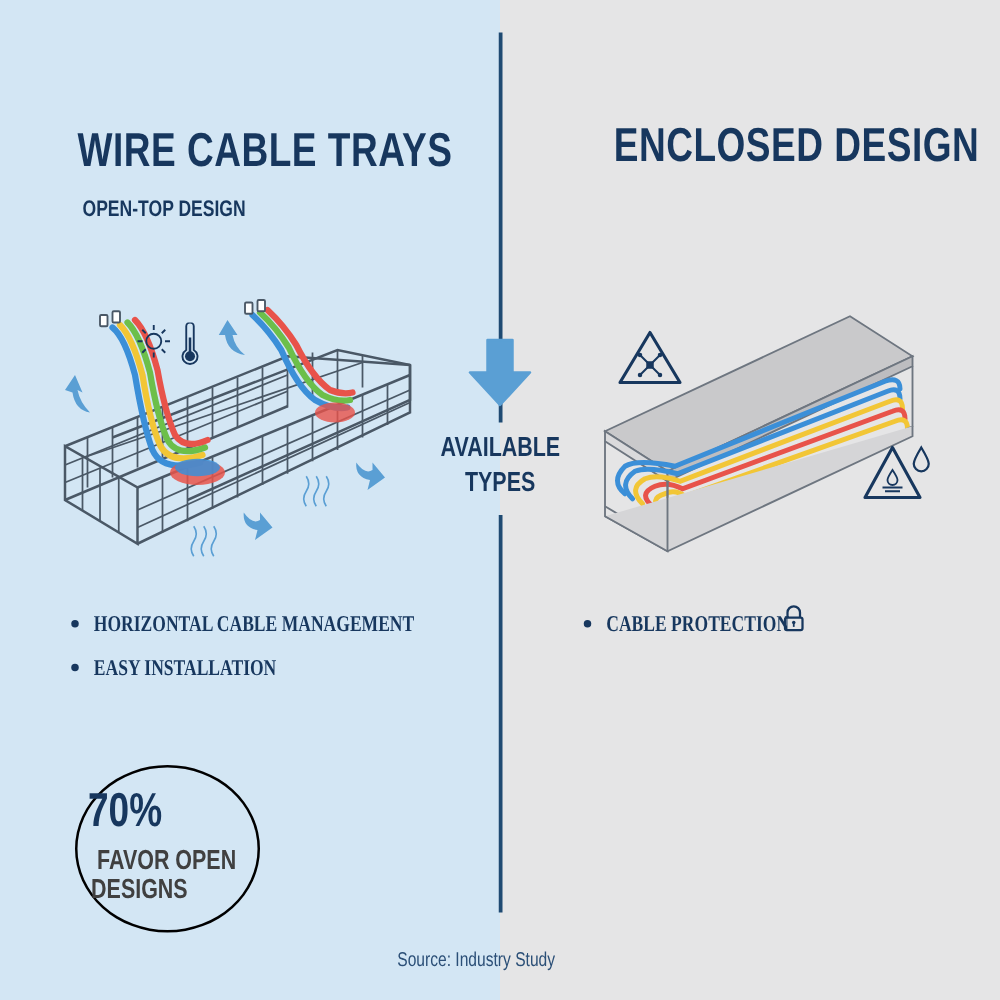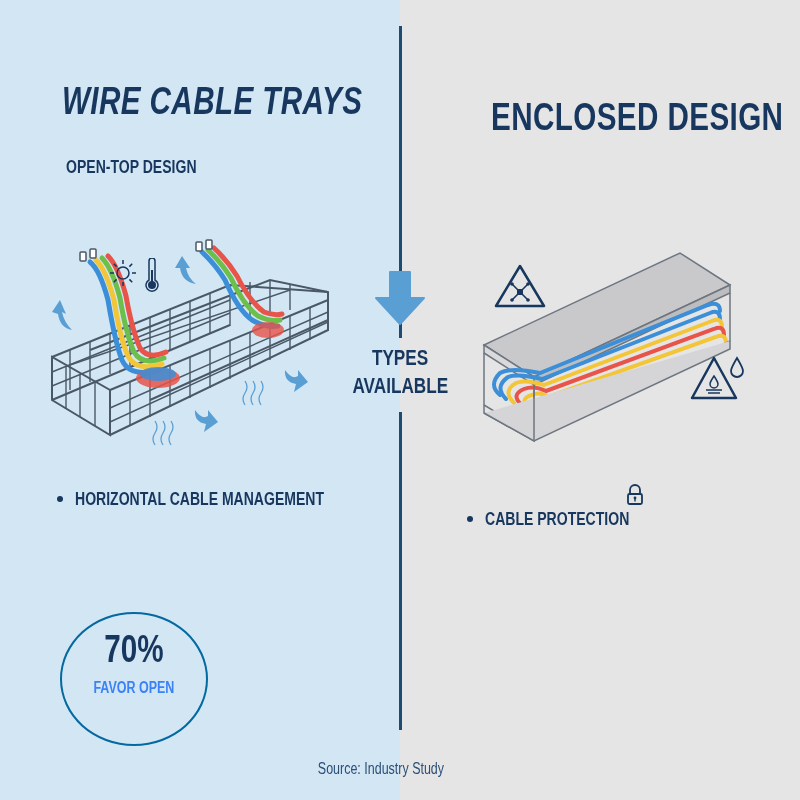--- a/index.html
+++ b/index.html
@@ -6,54 +6,54 @@
   body { width: 800px; height: 800px; position: relative; overflow: hidden;
          font-family: "Liberation Sans", sans-serif; color: #17375e; }
   .panel-left { position: absolute; left: 0; top: 0; width: 400px; height: 800px; background: #d3e6f4; }
   .panel-right { position: absolute; left: 400px; top: 0; width: 400px; height: 800px; background: #e5e5e6; }
   .divider { position: absolute; left: 399px; width: 3px; background: #1f4a72; }
   .cond { display: inline-block; transform: scaleX(0.78); transform-origin: left center; white-space: nowrap; }
   .condc { display: inline-block; transform: scaleX(0.78); transform-origin: center center; white-space: nowrap; }
   .title { position: absolute; font-weight: bold; font-size: 38px; letter-spacing: 0.5px; color: #17375e; }
   .subtitle { position: absolute; font-weight: bold; font-size: 18px; color: #17375e; }
   .center-label { position: absolute; left: 330px; width: 140px; text-align: center; font-weight: bold; font-size: 22px; line-height: 28px; color: #17375e; }
-  .bullets { position: absolute; list-style: none; margin: 0; padding: 0; }
+  .bullets { position: absolute; list-style: none; margin: 0; padding: 0; font-family: Liberation Serif, serif; }
   .bullets li { position: relative; font-weight: bold; font-size: 18px; height: 35px; line-height: 22px; padding-left: 18px; color: #17375e; }
   .bullets li::before { content: ""; position: absolute; left: 0; top: 8px; width: 6px; height: 6px; border-radius: 50%; background: #17375e; }
-  .stat-circle { position: absolute; left: 60px; top: 612px; width: 144px; height: 130px; border: 2px solid #0369a1; border-radius: 50%; text-align: center; }
+  .stat-circle { position: absolute; left: 60px; top: 612px; width: 144px; height: 130px; border: 2px solid #000000; border-radius: 50%; text-align: left; }
   .stat-value { position: absolute; left: 0; right: 0; top: 14px; font-weight: bold; font-size: 38px; color: #17375e; }
-  .stat-label { position: absolute; left: 0; right: 0; top: 62px; font-weight: bold; font-size: 16px; line-height: 23px; color: #3b82f6; }
+  .stat-label { position: absolute; left: 0; right: 0; top: 62px; font-weight: bold; font-size: 22px; line-height: 23px; color: #404040; }
   .source { position: absolute; left: 300px; width: 200px; top: 760px; font-size: 16px; color: #2b4f77; }
   svg { position: absolute; }
 </style>
 </head>
 <body>
 
 <div class="panel-left"></div>
 <div class="panel-right"></div>
 <div class="divider" style="top:26px;height:312px;"></div>
 <div class="divider" style="top:412px;height:318px;"></div>
 
-<div class="title" style="left:62px;top:80px;font-style:italic;">
+<div class="title" style="left:62px;top:100px;">
   <span class="cond">WIRE CABLE TRAYS</span>
 </div>
 <div class="subtitle" style="left:66px;top:157px;">
   <span class="cond">OPEN-TOP DESIGN</span>
 </div>
 
 <div class="title" style="left:491px;top:96px;">
   <span class="cond">ENCLOSED DESIGN</span>
 </div>
 
 <svg width="60" height="70" style="left:370px;top:268px;" viewBox="0 0 60 70">
   <path d="M20 4 H40 V30 H54 L30 56 L6 30 H20 Z" fill="#5a9fd4" stroke="#5a9fd4" stroke-width="2" stroke-linejoin="round"></path>
 </svg>
 <div class="center-label" style="top:344px;">
+  <div><span class="condc">AVAILABLE</span></div>
   <div><span class="condc">TYPES</span></div>
-  <div><span class="condc">AVAILABLE</span></div>
 </div>
 
 <svg width="320" height="220" style="left:30px;top:230px;" viewBox="0 0 320 220">
   <g stroke="#4a5866" stroke-width="2" fill="none">
 
     <path d="M60 120 L240 50 L298 62 L298 90 L120 170"></path>
 
     <path d="M22 127 L200 55 L298 62"></path>
     <path d="M22 127 L22 170 L80 205 L80 160 Z"></path>
     <path d="M80 160 L298 70"></path>
@@ -183,36 +183,38 @@
 </svg>
 <svg width="60" height="52" style="left:690px;top:352px;" viewBox="0 0 60 52">
   <path d="M24 6 L46 46 L2 46 Z" fill="none" stroke="#17375e" stroke-width="2.5" stroke-linejoin="round"></path>
   <path d="M24 24 Q20 30 20 32 a4 4 0 0 0 8 0 Q28 30 24 24 Z" fill="none" stroke="#17375e" stroke-width="1.5"></path>
   <path d="M16 38 H32 M18 41 H30" stroke="#17375e" stroke-width="1.5"></path>
   <path d="M47 6 Q41 16 41 19 a6 6 0 0 0 12 0 Q53 16 47 6 Z" fill="#e5e5e6" stroke="#17375e" stroke-width="1.8"></path>
 </svg>
 
 <ul class="bullets" style="left:57px;top:488px;">
   <li><span class="cond">HORIZONTAL CABLE MANAGEMENT</span></li>
+  <li><span class="cond">EASY INSTALLATION</span></li>
 </ul>
 
-<ul class="bullets" style="left:467px;top:488px;margin-top:20px;">
+<ul class="bullets" style="left:467px;top:488px;">
   <li style="height:52px;"><span class="cond">CABLE PROTECTION</span></li>
 </ul>
 <svg width="18" height="22" style="left:626px;top:484px;" viewBox="0 0 18 22">
   <path d="M4 10 V6 a5 5 0 0 1 10 0 V10" fill="none" stroke="#17375e" stroke-width="1.8"></path>
   <rect x="2" y="10" width="14" height="10" rx="1.5" fill="none" stroke="#17375e" stroke-width="1.8"></rect>
   <circle cx="9" cy="14" r="1.4" fill="#17375e"></circle>
   <rect x="8.3" y="14" width="1.4" height="3.5" fill="#17375e"></rect>
 </svg>
 
 <div class="stat-circle">
   <div class="stat-value">
     <span class="condc">70%</span>
   </div>
   <div class="stat-label">
     <div><span class="condc">FAVOR OPEN</span></div>
+    <div><span class="condc">DESIGNS</span></div>
   </div>
 </div>
 
 <div class="source">
   <span class="condc">Source: Industry Study</span>
 </div>
 
 </body></html>

